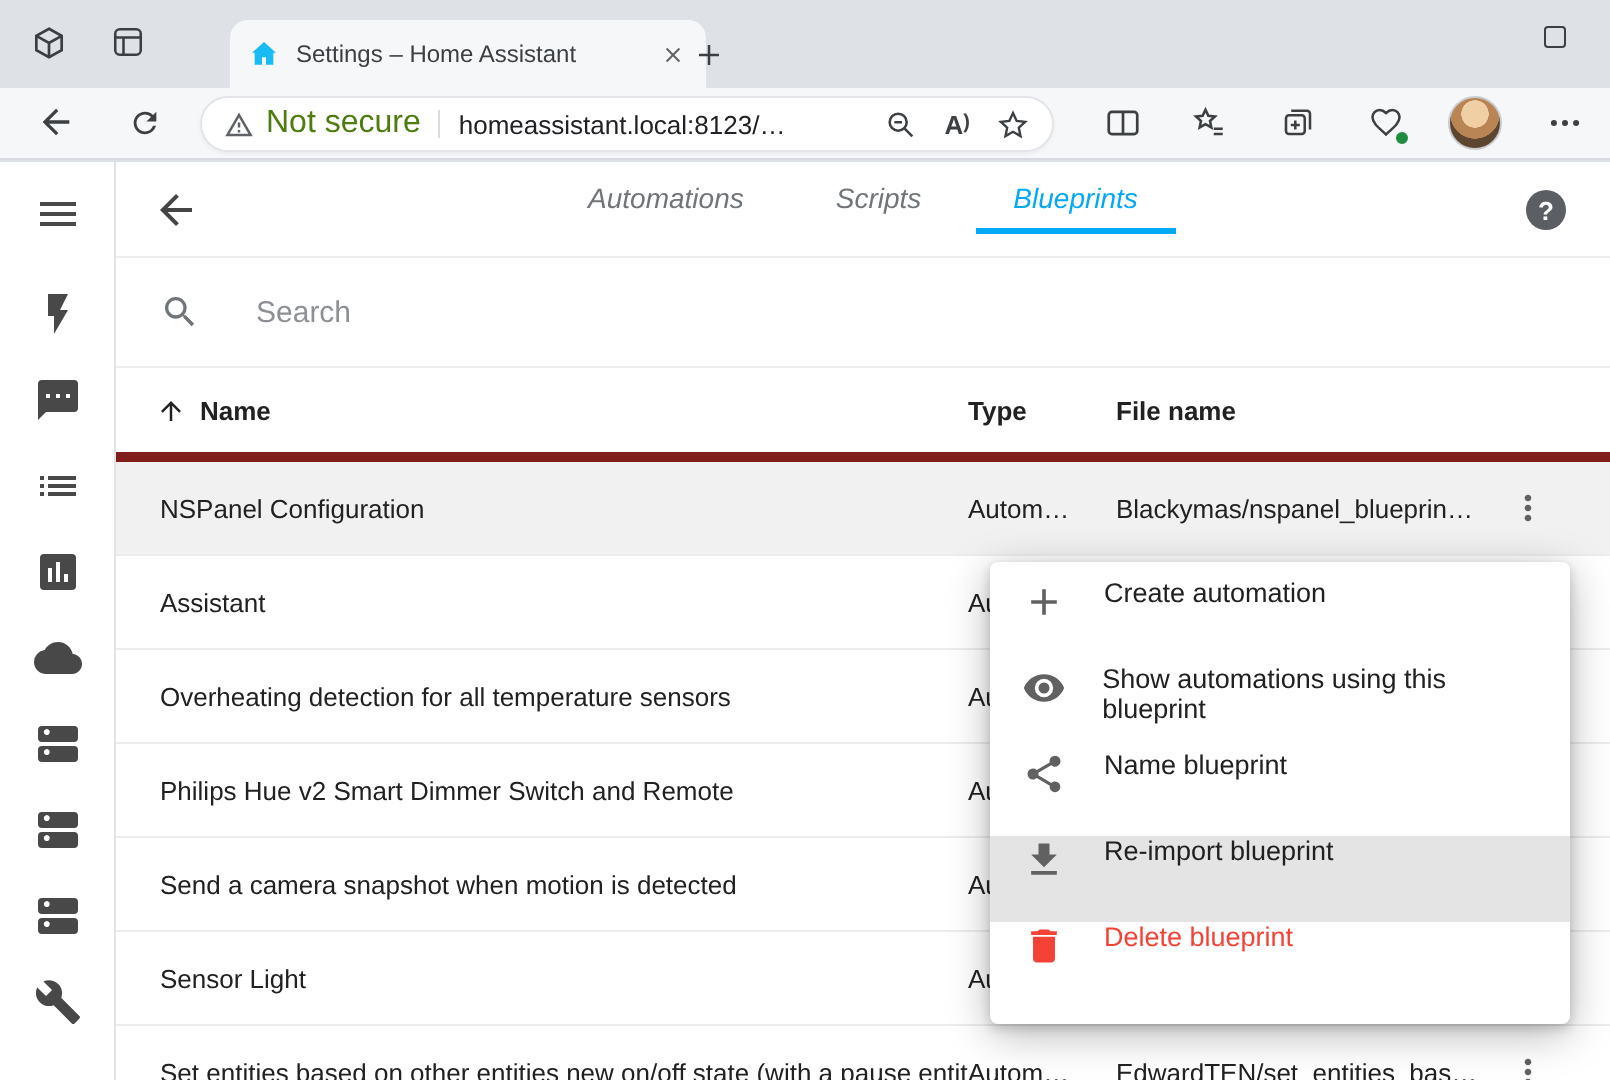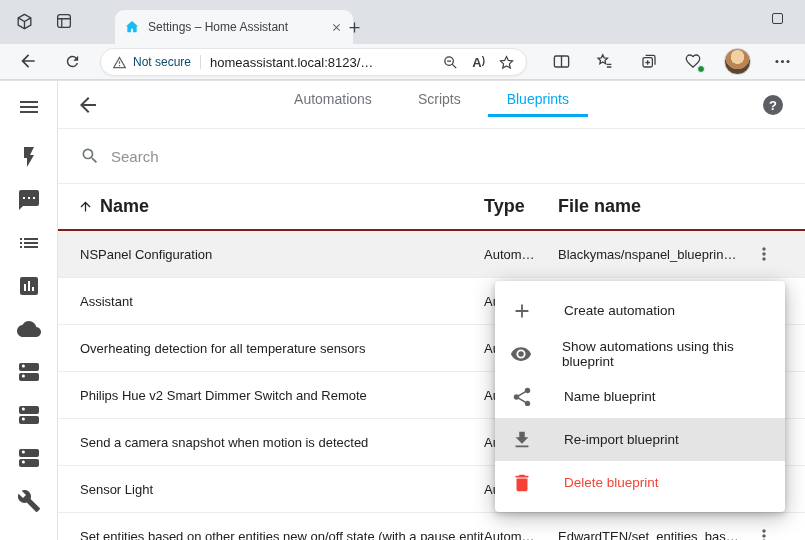--- a/index.html
+++ b/index.html
@@ -28,21 +28,21 @@
 
   
   .navbar { position:absolute; top:44px; left:0; right:0; height:36px; background:#f6f7f9; border-bottom:1px solid #d7dade; }
   .nav-btn { position:absolute; width:28px; height:28px; top:3px; display:flex; align-items:center; justify-content:center; border-radius:5px; cursor:pointer; }
   .addr {
     position:absolute; left:100px; top:4px; width:427px; height:28px;
     background:#fff; border:1px solid #e3e5e8; border-radius:15px;
     display:flex; align-items:center; padding:0 11px; gap:0;
     box-shadow:0 1px 2px rgba(0,0,0,.05); cursor:text;
   }
-  .addr-sec { font-size:12px; color:#0c4a6e; margin-left:6px; white-space:nowrap; }
+  .addr-sec { font-size:16px; color:#4d7c0f; margin-left:6px; white-space:nowrap; }
   .addr-div { width:1px; height:14px; background:#dadce0; margin:0 9px; }
   .addr-url { font-size:13px; color:#202124; white-space:nowrap; overflow:hidden; flex:1; }
   .pill-ic { margin-left:13px; cursor:pointer; flex:0 0 auto; }
   .ra { font-size:13px; font-weight:bold; color:#3c4043; cursor:pointer; margin-left:13px; }
   .ra i { font-style:normal; font-size:10px; vertical-align:3px; }
   .avatar {
     position:absolute; left:724px; top:4px; width:27px; height:27px; border-radius:50%;
     border:1px solid #c9ccd1; cursor:pointer;
     background:radial-gradient(circle at 50% 32%, #f0cfa4 0 32%, #b98555 33% 58%, #5d4630 59%);
   }
@@ -57,51 +57,51 @@
   }
   .sb-burger { margin-top:14px; width:24px; height:24px; cursor:pointer; }
   .sb-icons { margin-top:26px; display:flex; flex-direction:column; gap:19px; }
   .sb-item { width:24px; height:24px; cursor:pointer; }
   .sb-item svg, .sb-burger svg { fill:#484848; }
 
   .main { position:absolute; left:58px; top:0; width:747px; height:100%; overflow:hidden; }
 
   .ha-header { height:48px; border-bottom:1px solid #ededed; position:relative; }
   .ha-back { position:absolute; left:18px; top:12px; width:24px; height:24px; cursor:pointer; }
-  .ha-tabs { position:absolute; left:0; right:0; top:0; height:36px; display:flex; justify-content:center; }
+  .ha-tabs { position:absolute; left:0; right:0; top:0; height:36px; display:flex; justify-content:center;font-style:italic; }
   .ha-tab { padding:0 23px; height:100%; display:flex; align-items:center; font-size:14px; font-weight:500; color:#70757a; cursor:pointer; position:relative; }
   .ha-tab.active { color:var(--accent,#03a9f4); }
   .ha-tab.active::after { content:""; position:absolute; left:4px; right:4px; bottom:0; height:3px; background:var(--accent,#03a9f4); }
   .ha-help { position:absolute; right:22px; top:14px; width:20px; height:20px; border-radius:50%; background:#5b5f63; color:#fff;
              font-size:13px; font-weight:bold; display:flex; align-items:center; justify-content:center; cursor:pointer; }
 
-  .search-row { height:55px; border-bottom:1px solid #ededed; display:flex; align-items:center; padding:0 22px; gap:11px; }
+  .search-row { height:55px; border-bottom:1px solid #ededed; display:flex; align-items:center; padding:0 22px; gap:28px; }
   .search-row input { flex:1; border:none; outline:none; font-size:15px; color:#212121; background:transparent;
                       font-family:"Liberation Sans","DejaVu Sans",sans-serif; }
   .search-row input::placeholder { color:#8d9196; }
 
   .grid-cols { display:grid; grid-template-columns:426px 74px 190px 57px; align-items:center; }
-  .thead { height:47px; border-bottom:2px solid #7f1d1d; font-size:18px; font-weight:bold; color:#212121; }
+  .thead { height:47px; border-bottom:5px solid #7f1d1d; font-size:13px; font-weight:bold; color:#212121; }
   .h-name { padding-left:20px; display:flex; align-items:center; gap:7px; cursor:pointer; }
   .h-name svg { fill:#212121; }
 
   .row { height:47px; border-bottom:1px solid #ececec; font-size:13px; color:#212121; cursor:pointer; }
   .row.selected { background:var(--row-selected,#f1f1f1); }
   .c-name { padding-left:22px; padding-right:14px; white-space:nowrap; overflow:hidden; }
   .c-type, .c-file { white-space:nowrap; overflow:hidden; }
   .c-kebab { justify-self:start; padding-left:4px; width:28px; height:28px; display:flex; align-items:center; justify-content:center; cursor:pointer; }
   .c-kebab svg { fill:#616161; }
 
   
   .menu {
     position:absolute; left:495px; top:200px; width:290px; z-index:10;
     background:#fff; border-radius:4px; padding:8px 0;
     box-shadow:0 5px 22px rgba(0,0,0,.28), 0 2px 6px rgba(0,0,0,.18);
   }
-  .menu-item { height:43px; display:flex; align-items:center; gap:30px; padding:0 15px; font-size:13.5px; color:#212121; cursor:pointer; }
+  .menu-item { height:43px; display:flex; gap:18px; padding:0 15px; font-size:13.5px; color:#212121; cursor:pointer; }
   .menu-item.highlighted { background:var(--menu-highlight,#e4e4e4); }
   .menu-item .mi-icon { width:24px; height:24px; display:flex; align-items:center; justify-content:center; }
   .menu-item .mi-icon svg { display:none; fill:#616161; }
   .menu-item[data-icon="plus"] .i-plus,
   .menu-item[data-icon="eye"] .i-eye,
   .menu-item[data-icon="share"] .i-share,
   .menu-item[data-icon="download"] .i-download,
   .menu-item[data-icon="delete"] .i-delete { display:block; }
   .menu-item.danger { color:var(--danger,#f44336); }
   .menu-item.danger .mi-icon svg { fill:var(--danger,#f44336); }

